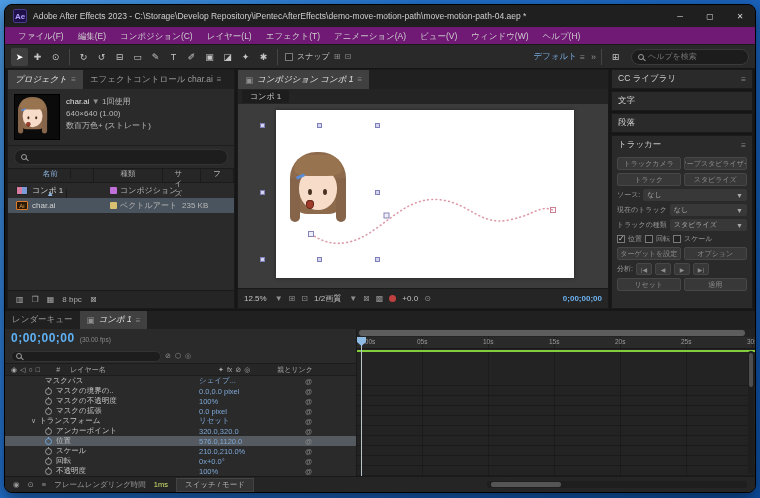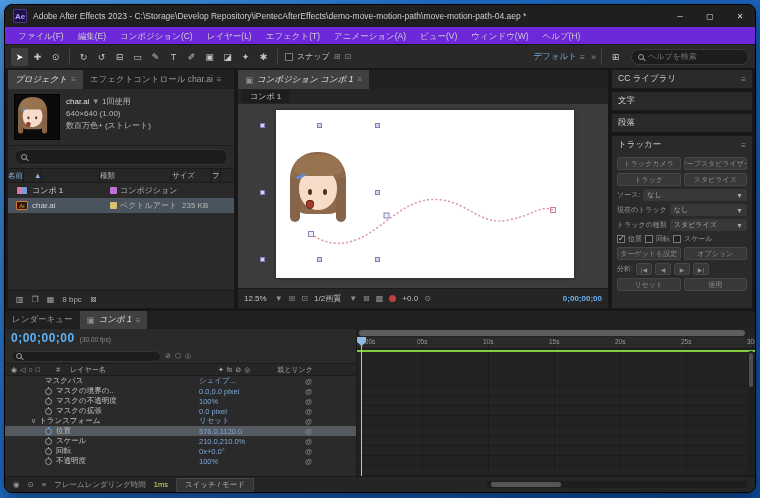--- a/index.html
+++ b/index.html
@@ -13,21 +13,21 @@
     border:1px solid #000;border-radius:8px;overflow:hidden;box-shadow:0 6px 18px rgba(0,0,0,.5);
     display:flex;flex-direction:column;}
   
   .titlebar{height:22px;background:#1f1f1f;display:flex;align-items:center;flex:0 0 auto;}
   .appicon{width:14px;height:14px;margin:0 6px 0 8px;background:#20104a;border:1px solid #4a3a8a;
     color:#b0a2ff;font-size:8px;font-weight:bold;display:flex;align-items:center;justify-content:center;border-radius:2px;}
   .wtitle{font-size:8.5px;color:#cfcfcf;white-space:nowrap;overflow:hidden;flex:1;}
   .wbtns{display:flex;height:100%;}
   .wbtn{width:30px;height:100%;display:flex;align-items:center;justify-content:center;color:#d8d8d8;font-size:8px;}
   
-  .menubar{height:18px;background:#6d28d9;display:flex;align-items:center;padding-left:6px;flex:0 0 auto;border-bottom:1px solid #1a1a1a;}
+  .menubar{height:18px;background:#701a75;display:flex;align-items:center;padding-left:6px;flex:0 0 auto;border-bottom:1px solid #1a1a1a;}
   .menuitem{padding:0 7px;font-size:8.5px;color:#cfcfcf;line-height:18px;}
   
   .toolbar{height:24px;background:#292929;display:flex;align-items:center;padding:0 6px;gap:1px;flex:0 0 auto;border-bottom:1px solid #151515;}
   .tool{width:17px;height:18px;display:flex;align-items:center;justify-content:center;color:#c6c6c6;font-size:9px;border-radius:2px;}
   .tool.active{background:#3f3f3f;color:#fff;}
   .tsep{width:1px;height:16px;background:#454545;margin:0 4px;}
   .snapgrp{display:flex;align-items:center;gap:4px;margin-left:2px;color:#bdbdbd;font-size:8px;}
   .cb{width:8px;height:8px;border:1px solid #7a7a7a;background:#222;display:inline-block;position:relative;}
   .cb.checked::after{content:"✓";position:absolute;left:0;top:-2px;font-size:8px;color:#ccc;}
   .spacer{flex:1;}
@@ -47,21 +47,21 @@
   .hamb{color:#8a8a8a;font-size:8px;}
   
   .project{width:228px;flex:0 0 auto;}
   .preview{display:flex;gap:6px;padding:5px 6px;border-bottom:1px solid #1e1e1e;flex:0 0 auto;}
   .thumb{width:46px;height:46px;background:#0b0b0b;position:relative;overflow:hidden;flex:0 0 auto;border:1px solid #000;}
   .pmeta{font-size:8px;color:#b9b9b9;line-height:12px;padding-top:2px;}
   .pmeta .nm{color:#e0e0e0;}
   .psearch{height:16px;margin:3px 6px;background:#1d1d1d;border:1px solid #333;border-radius:8px;display:flex;align-items:center;padding:0 6px;gap:4px;flex:0 0 auto;}
   .psearch input{background:transparent;border:none;outline:none;color:#bbb;font-size:8px;width:170px;font-family:inherit;}
   .pcols{height:15px;background:#262626;border-top:1px solid #1b1b1b;border-bottom:1px solid #1b1b1b;display:flex;align-items:center;font-size:7.5px;color:#b5b5b5;flex:0 0 auto;}
-  .pcols span{padding:0 0;border-right:1px solid #1b1b1b;height:100%;display:flex;align-items:center;gap:10px;}
+  .pcols span{padding:0 12px;border-right:1px solid #1b1b1b;height:100%;display:flex;align-items:center;gap:10px;flex-direction:column;}
   .col-name{width:92px;color:#8fb6e0;}
   .col-type{width:72px;}
   .col-size{width:40px;}
   .prows{flex:1;overflow:hidden;}
   .prow{height:15px;display:flex;align-items:center;font-size:8px;color:#d2d2d2;}
   .prow.selected{background:#4a545e;}
   .prow .ic{width:12px;height:9px;margin:0 4px 0 8px;flex:0 0 auto;border-radius:1px;}
   .ic-comp{background:linear-gradient(90deg,#d87ba0 50%,#7b9ad8 50%);border:1px solid #222;}
   .ic-ai{background:#2a1a08;border:1px solid #e07b2a;color:#e8a050;font-size:6px;display:flex;align-items:center;justify-content:center;}
   .prow .rn{width:78px;overflow:hidden;white-space:nowrap;}
@@ -509,20 +509,26 @@
             <span class="plabel">マスクの拡張</span>
             <span class="pvalue">0.0 pixel</span>
             <span class="pick">@</span>
           </div>
           <div class="tlrow ind2">
             <span class="carety">∨</span>
             <span class="plabel">トランスフォーム</span>
             <span class="pvalue">リセット</span>
             <span class="pick">@</span>
           </div>
+          <div class="tlrow ind3">
+            <span class="sw"></span>
+            <span class="plabel">アンカーポイント</span>
+            <span class="pvalue">320.0,320.0</span>
+            <span class="pick">@</span>
+          </div>
           <div class="tlrow ind3 selected">
             <span class="sw active"></span>
             <span class="plabel">位置</span>
             <span class="pvalue">576.0,1120.0</span>
             <span class="pick">@</span>
           </div>
           <div class="tlrow ind3">
             <span class="sw"></span>
             <span class="plabel">スケール</span>
             <span class="pvalue">210.0,210.0%</span>

